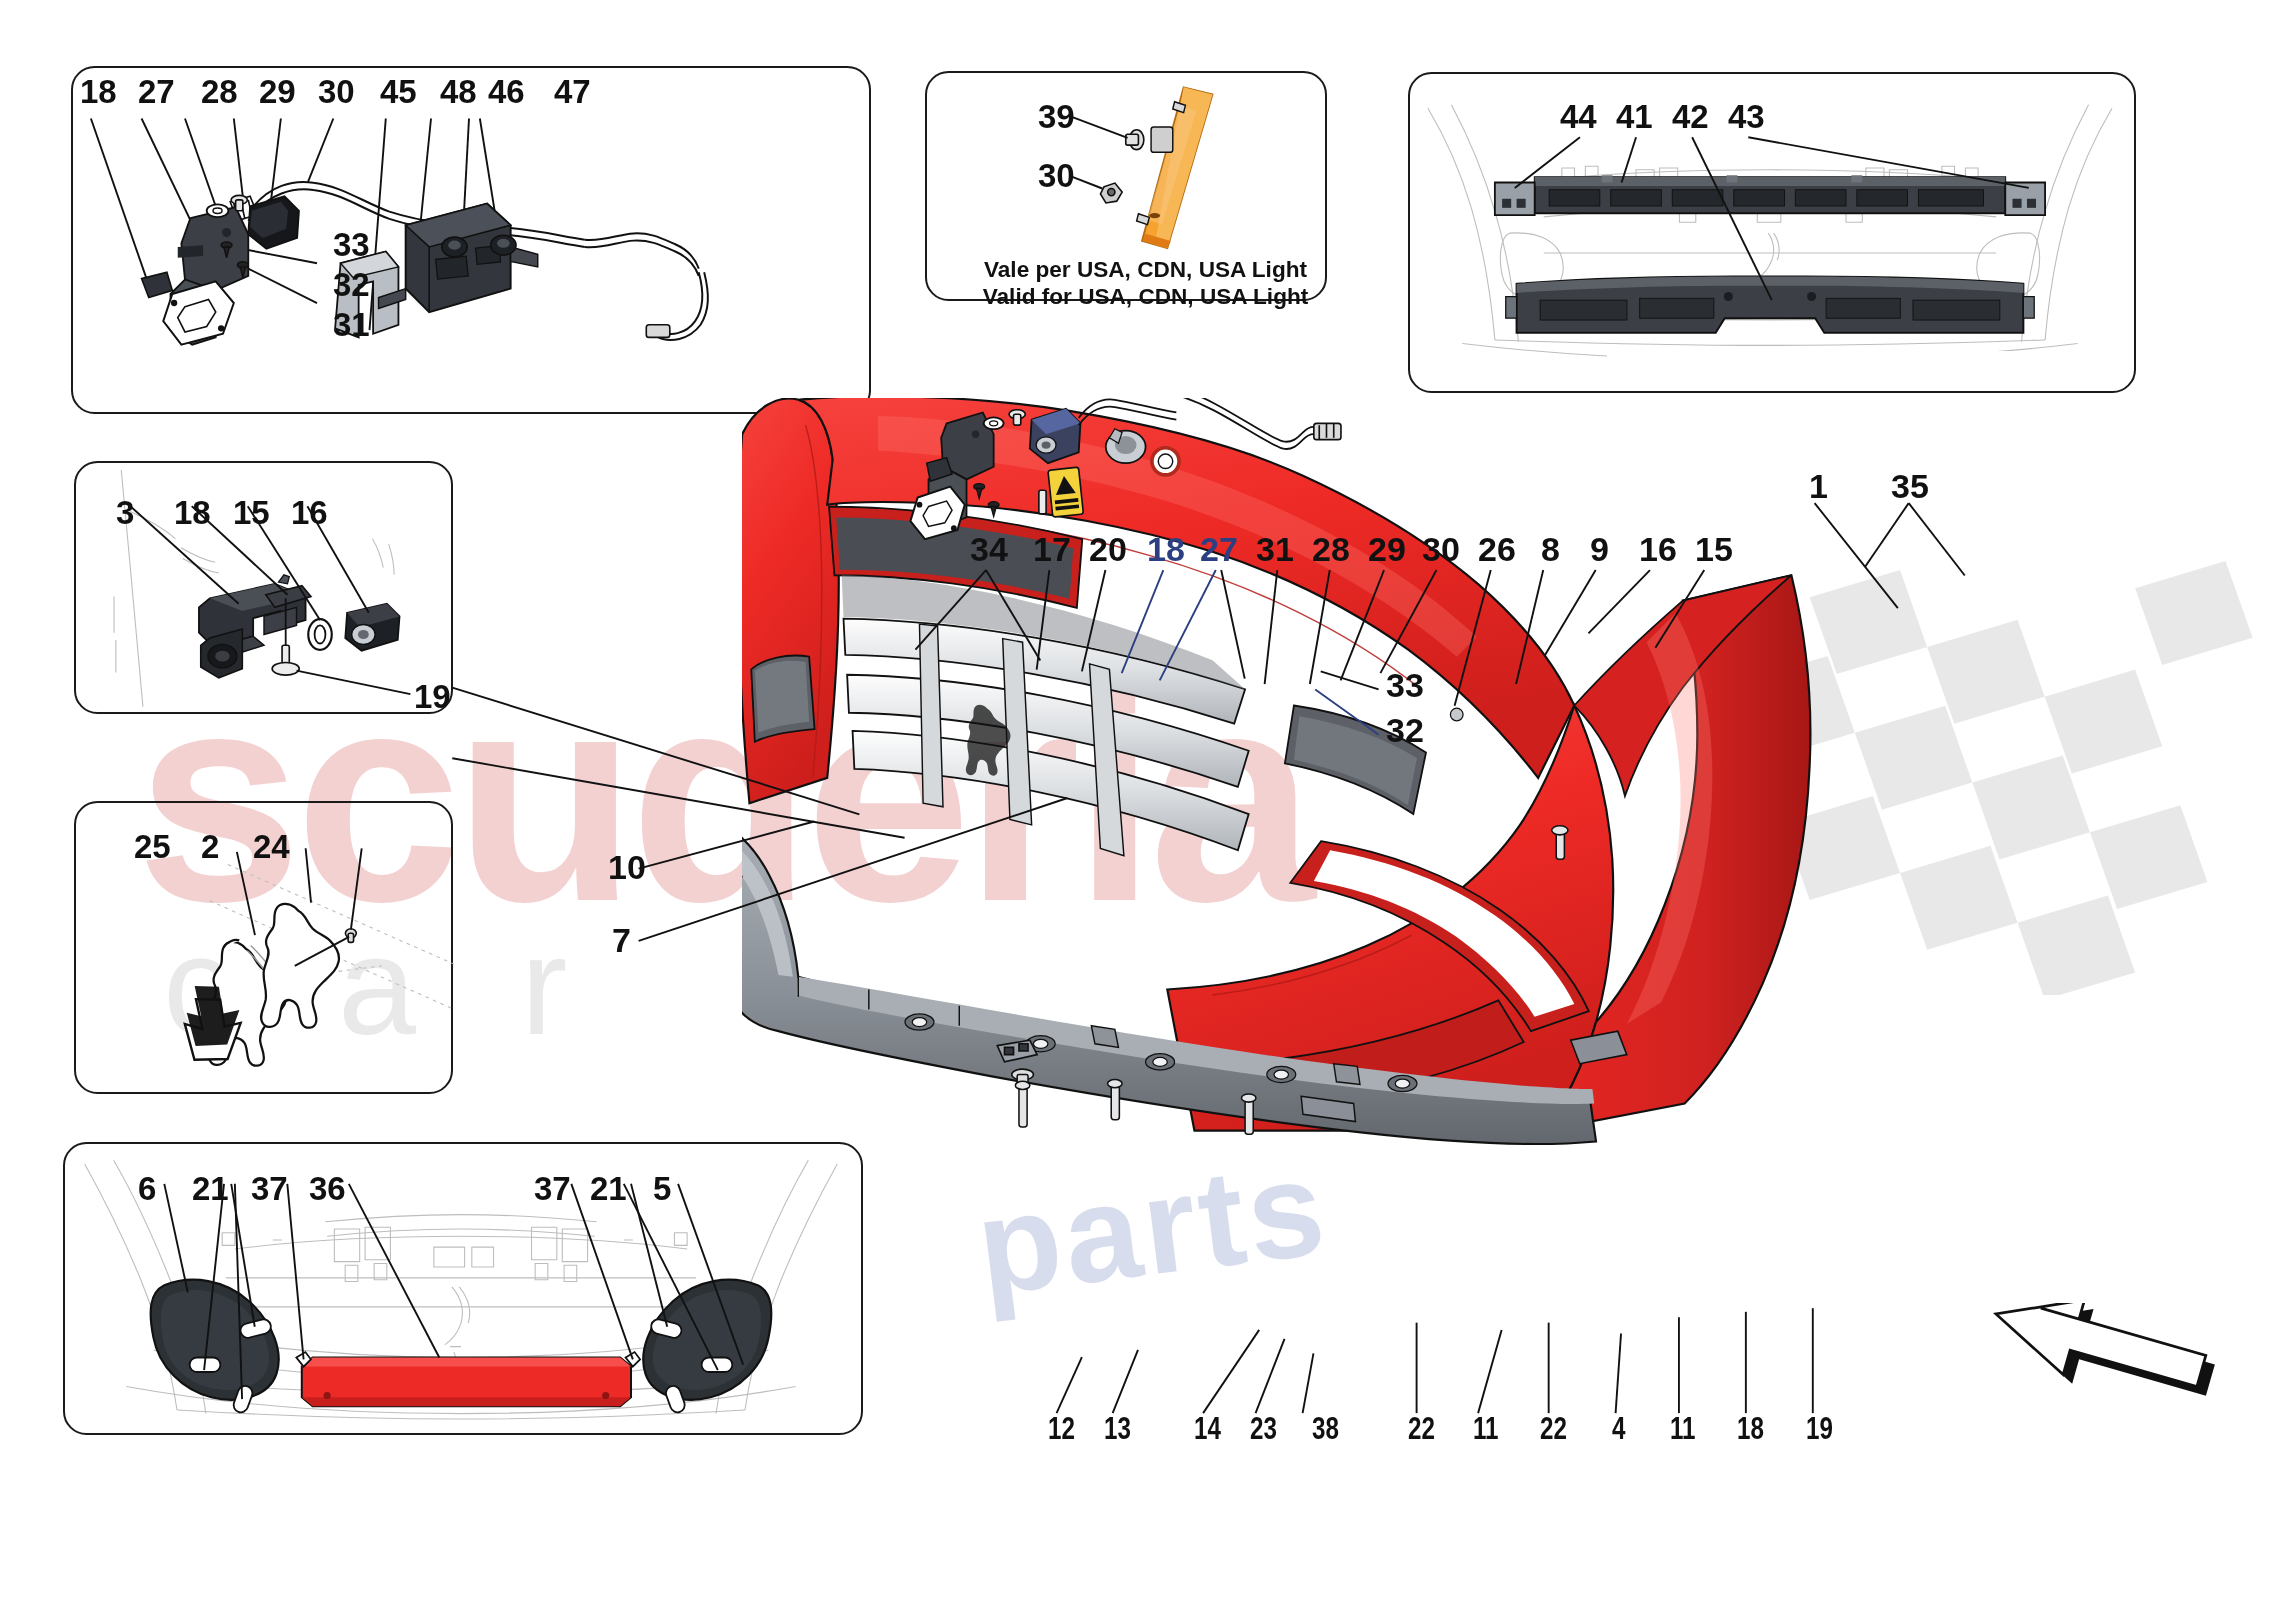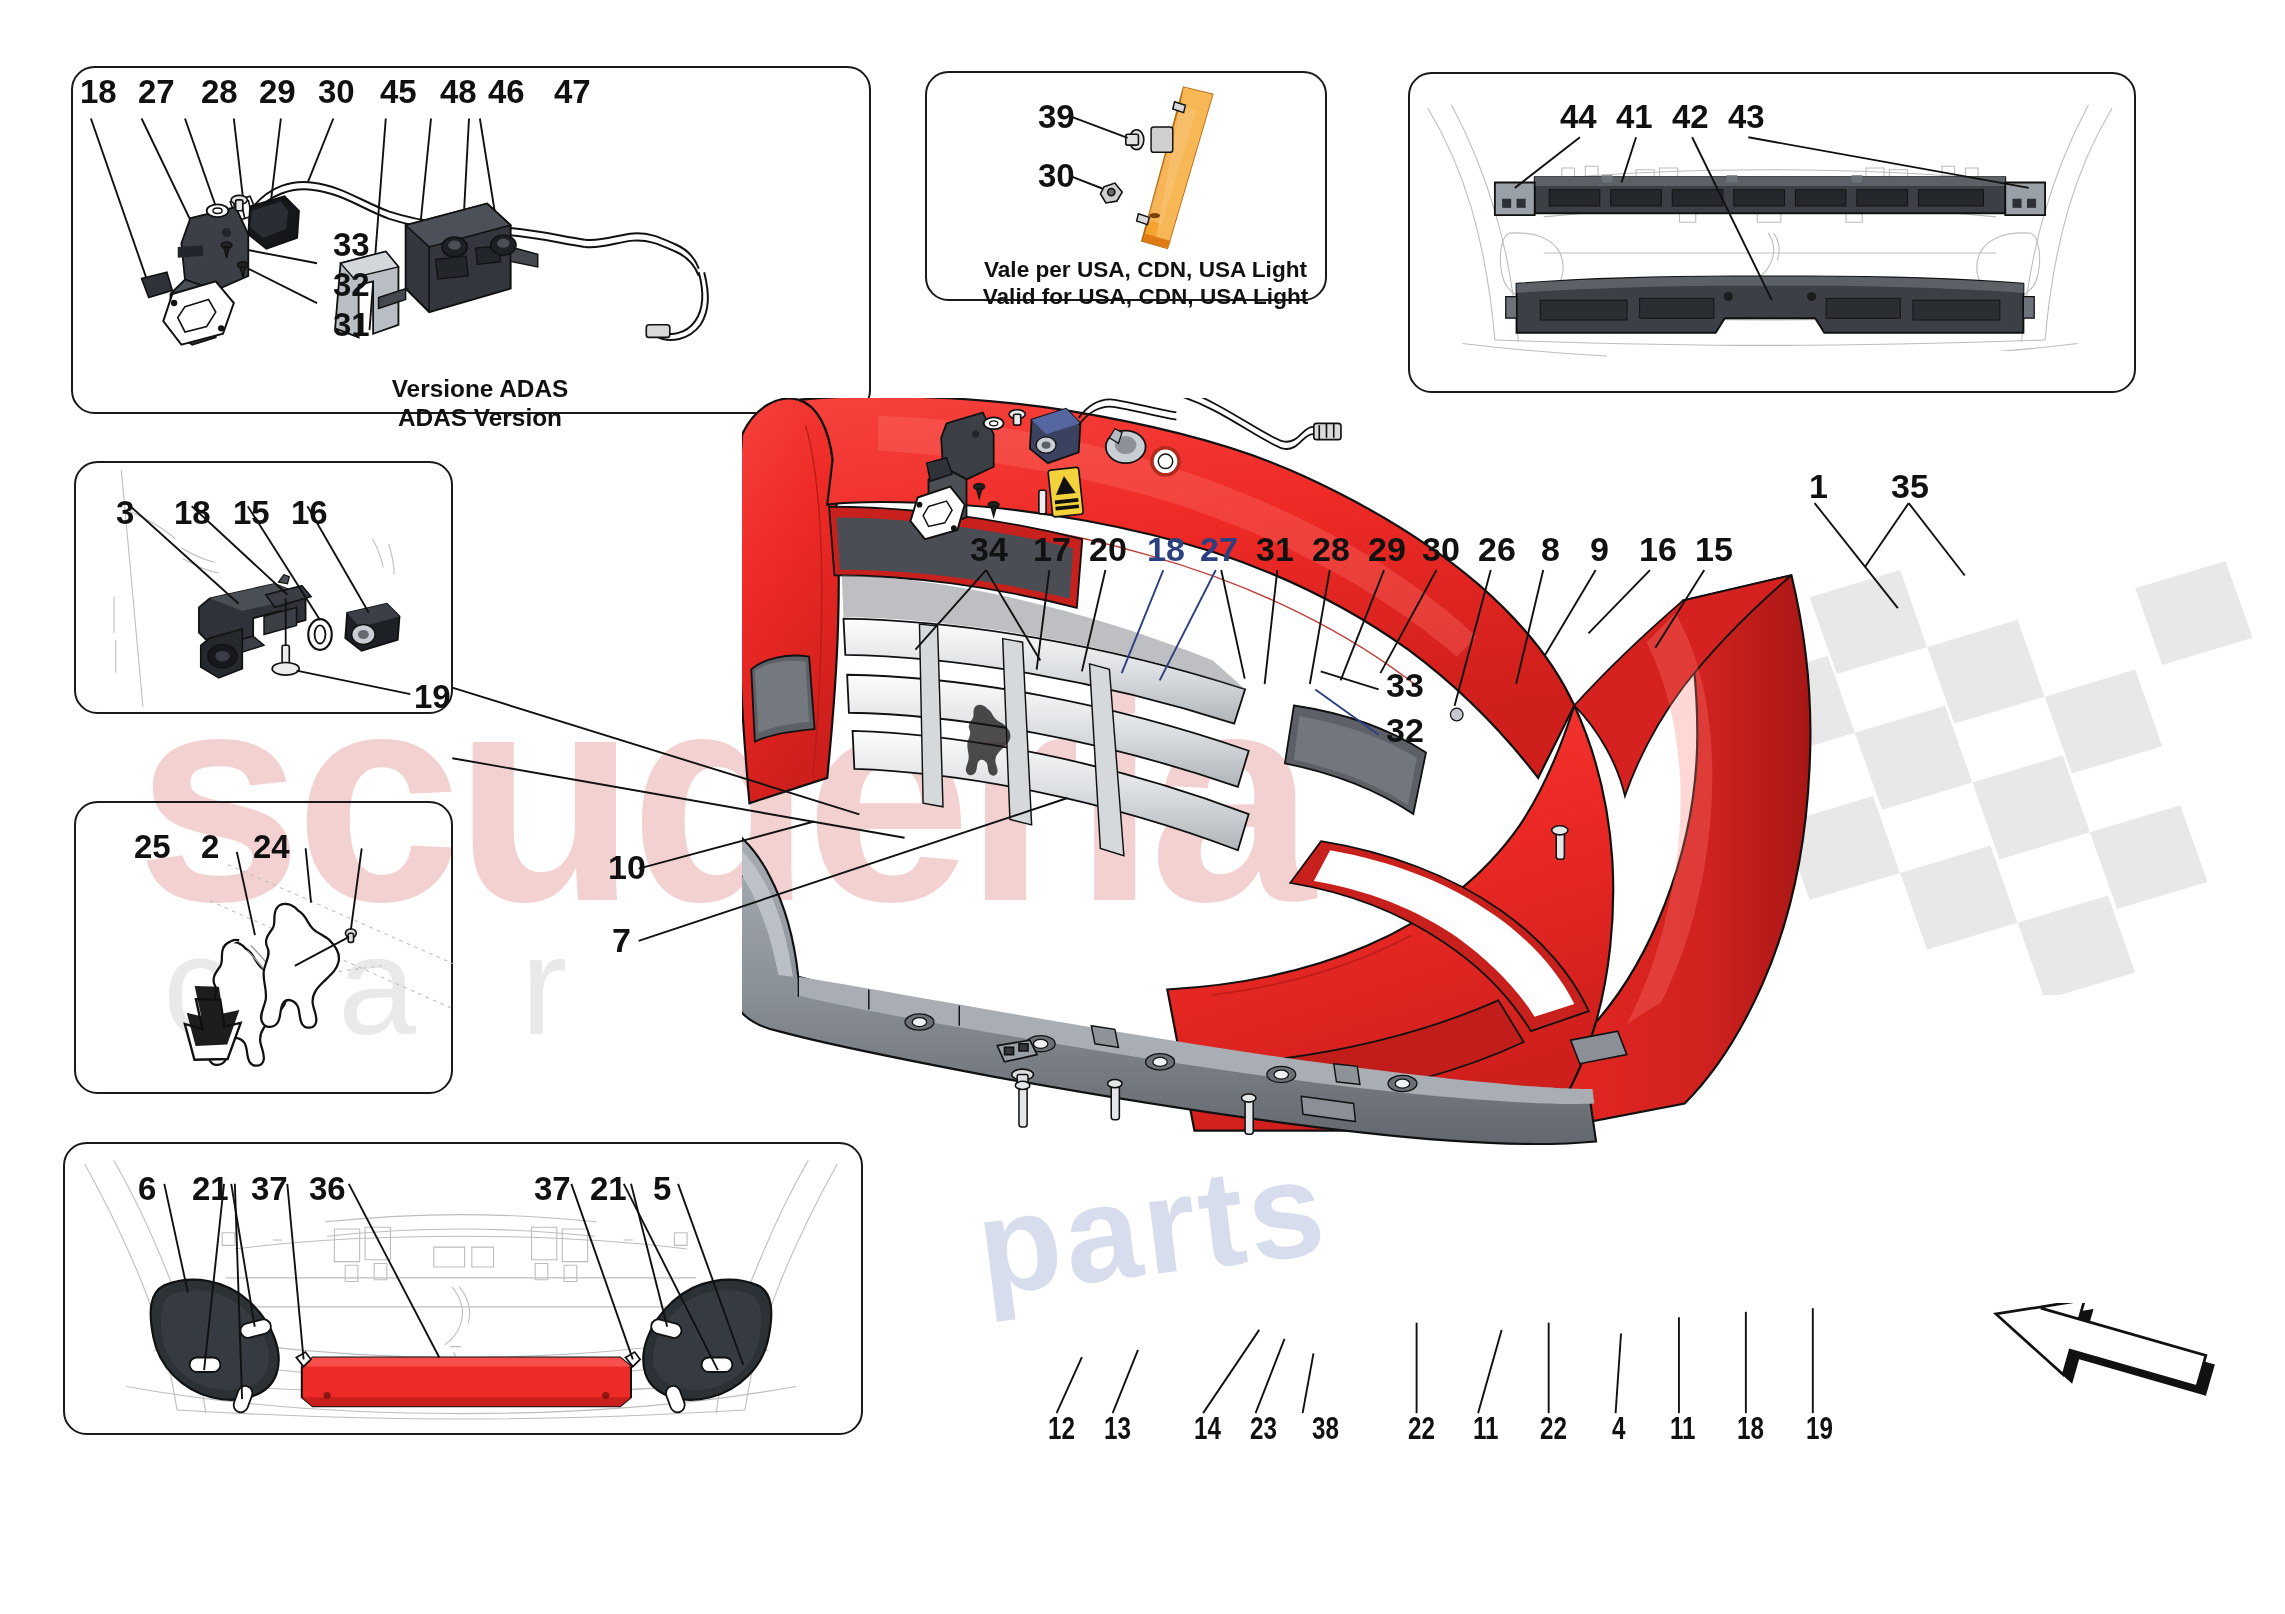--- a/index.html
+++ b/index.html
@@ -205,24 +205,20 @@
   <div class="num l" style="left:318px;top:75px;">30</div>
   <div class="num l" style="left:380px;top:75px;">45</div>
   <div class="num l" style="left:440px;top:75px;">48</div>
   <div class="num l" style="left:488px;top:75px;">46</div>
   <div class="num l" style="left:554px;top:75px;">47</div>
   <div class="num l" style="left:333px;top:228px;">33</div>
   <div class="num l" style="left:333px;top:268px;">32</div>
   <div class="num l" style="left:333px;top:308px;">31</div>
 
   <div class="capmask" style="left:324px;top:378px;width:312px;height:29px;"></div>
-  <div class="box-label big" style="left:299px;top:375px;width:362px;">
-    <div>Versione ADAS</div>
-    <div>ADAS Version</div>
-  </div>
 
   <div class="box" style="left:925px;top:71px;width:398px;height:226px;"></div>
 
   <svg class="art" style="left:925px;top:71px;width:416px;height:235px;" viewBox="0 0 460 260" width="416" height="235">
 
     <g>
       <path d="M286,18 L318,26 L268,196 L240,188 Z" fill="#f5a22e" stroke="#b36a10" stroke-width="2"></path>
       <path d="M286,18 L318,26 L268,196 L254,192 Z" fill="#f8b755"></path>
       <path d="M244,180 L272,188 L268,196 L240,188 Z" fill="#e07a15"></path>
       <path d="M282,38 L300,44 L262,170 L246,164 Z" fill="#fac57a" opacity=".55"></path>

